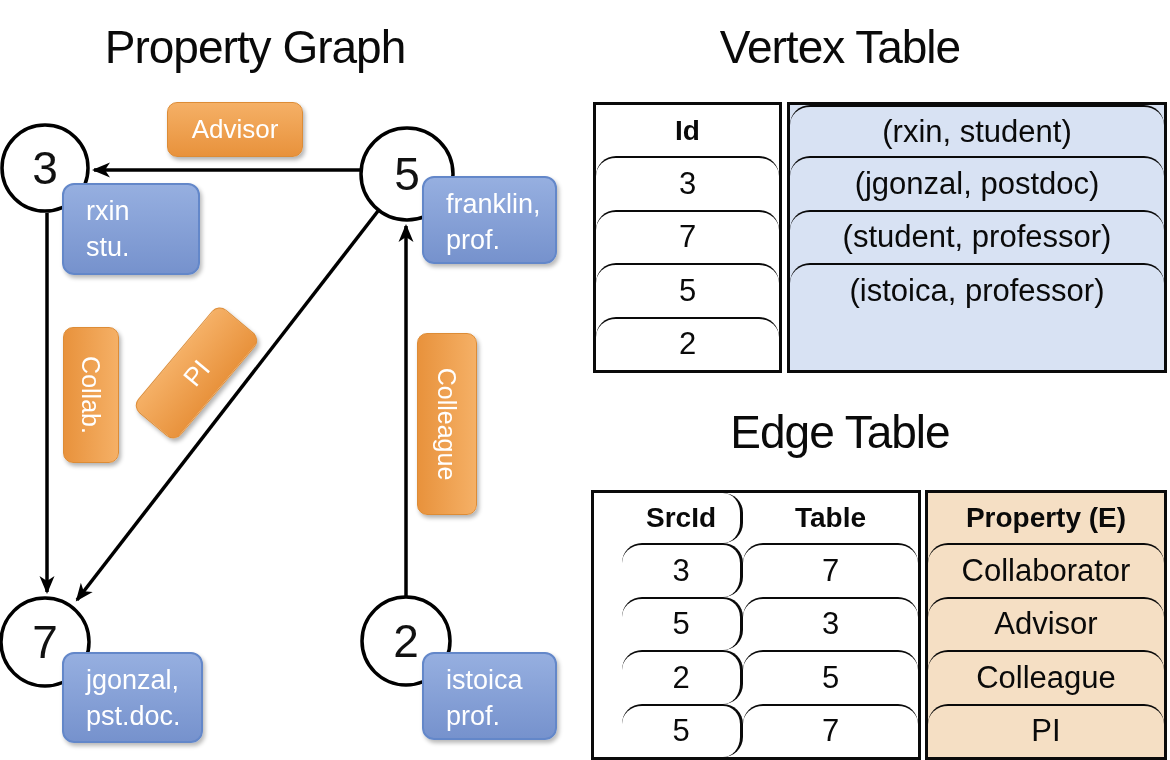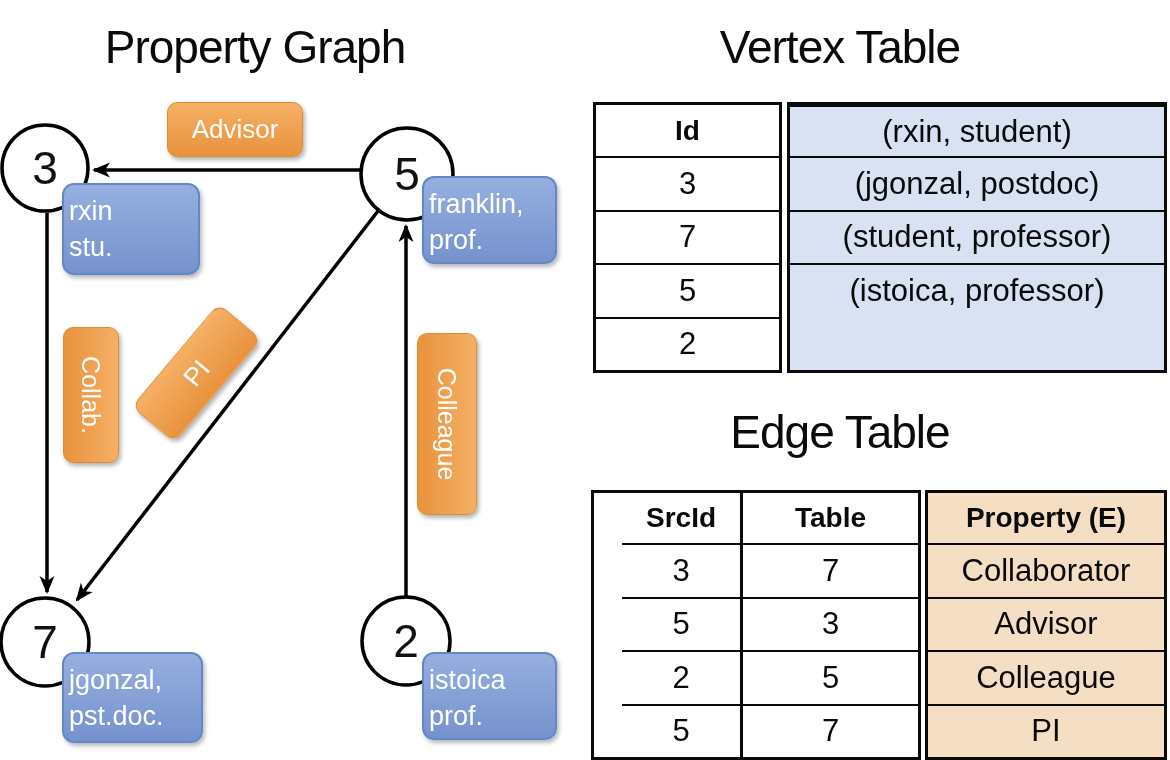--- a/index.html
+++ b/index.html
@@ -20,21 +20,21 @@
   .node-num{
     width:64px;height:64px;display:flex;align-items:center;justify-content:center;
     font-size:46px;color:#111;
   }
   .vlabel{ 
     border-radius:12px;
     background:linear-gradient(180deg,var(--vertex-label-blue-top,#96afe0),var(--vertex-label-blue-bottom,#7692cd));
     border:2px solid #6387c9;
     box-shadow:2px 3px 4px rgba(0,0,0,0.28);
     color:#fff;font-size:27px;line-height:1.32;
-    padding:9px 8px 0 5px;box-sizing:border-box;
+    padding:9px 8px 0 22px;box-sizing:border-box;
   }
   .elabel{ 
     border-radius:10px;
     background:linear-gradient(180deg,var(--edge-label-orange-top,#f5b066),var(--edge-label-orange-bottom,#e8923c));
     border:1px solid #dd8c36;
     color:#fff;font-size:26px;
     display:flex;align-items:center;justify-content:center;
     box-sizing:border-box;
   }
   .elabel.horiz{box-shadow:2px 3px 4px rgba(0,0,0,0.30);}
@@ -42,20 +42,21 @@
   .elabel.rot-pi{transform:rotate(-50deg);box-shadow:-1px 3.5px 4px rgba(0,0,0,0.30);}
   
   .tbl{
     border:3px solid #0a0a0a;box-sizing:border-box;background:#fff;
     display:grid;
   }
   .tbl .cell{
     display:flex;align-items:center;justify-content:center;
     font-size:31px;color:#0a0a0a;box-sizing:border-box;
     border-top:2px solid #0a0a0a;
+    border-radius:20px;
   }
   .tbl .cell.r0{border-top:none;}
   .tbl .cell.hdr{font-weight:bold;font-size:28px;}
   .tbl .cell.vline{border-right:3px solid #0a0a0a;margin-left:28px;}
   .tbl.bluefill{background:var(--vertex-table-fill,#d8e2f3);}
   .tbl.tanfill{background:var(--edge-table-fill,#f5dfc4);}
 </style>
 </head>
 <body>
 

